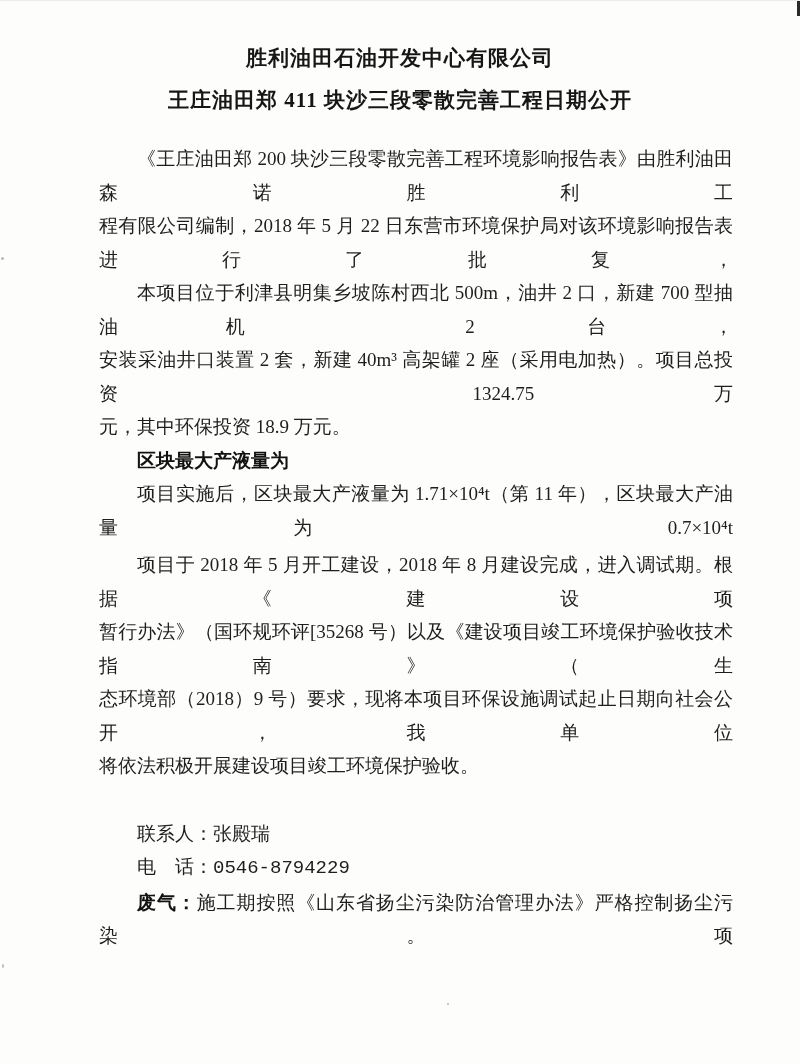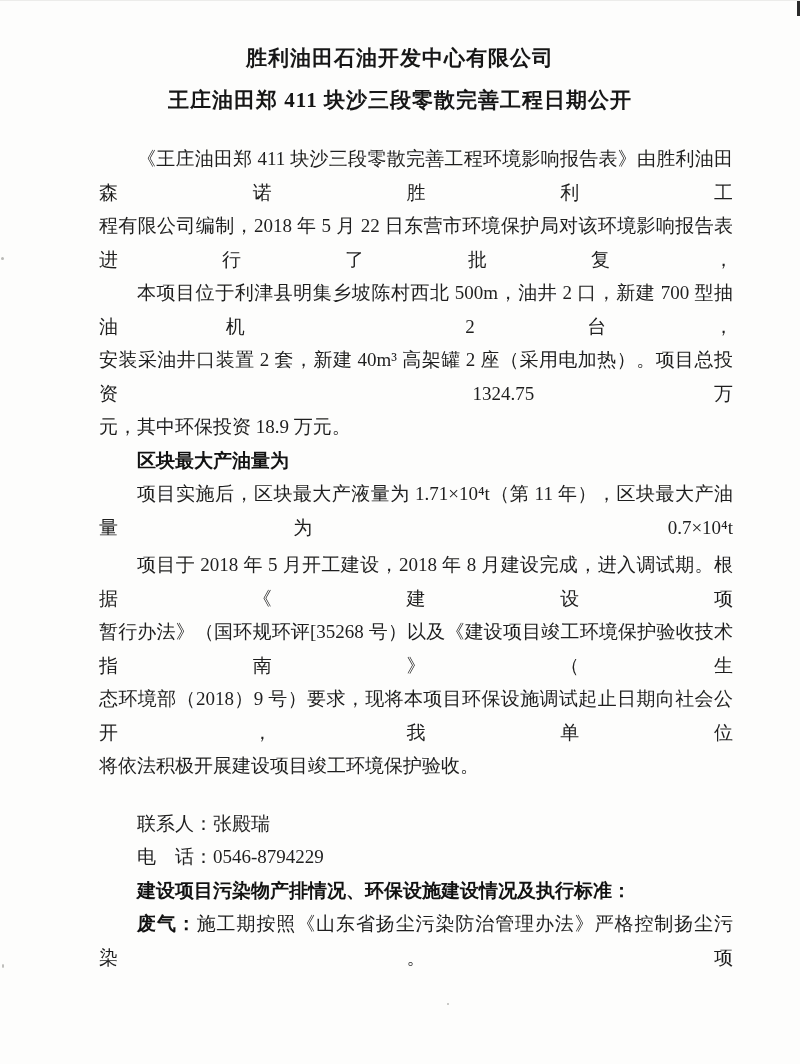--- a/index.html
+++ b/index.html
@@ -43,21 +43,21 @@
   }
   .tline.fill {
     white-space: normal;
     text-align: justify;
     text-align-last: justify;
   }
   .ind { text-indent: 38px; }
   .heading { font-weight: bold; color: #121212; }
   b.lead { font-weight: bold; color: #121212; }
   .gap-schedule { margin-top: 4px; }
-  .gap-contact { margin-top: 24px; }
+  .gap-contact { margin-top: 36px; font-family: Liberation Mono, monospace; }
   
   .mark-top-right {
     position: absolute;
     top: 0; right: 0;
     width: 3px; height: 15px;
     background: #2a2a2a;
   }
   .speck {
     position: absolute;
     background: #b9b9b6;
@@ -78,49 +78,48 @@
   <div class="speck speck-3"></div>
 
   <div class="titles">
     <div class="title-line">胜利油田石油开发中心有限公司</div>
     <div class="title-line">王庄油田郑 411 块沙三段零散完善工程日期公开</div>
   </div>
 
   <div class="content">
 
     <div>
-      <div class="tline fill ind">《王庄油田郑 411 块沙三段零散完善工程环境影响报告表》由胜利油田森诺胜利工</div>
+      <div class="tline fill ind">《王庄油田郑 200 块沙三段零散完善工程环境影响报告表》由胜利油田森诺胜利工</div>
       <div class="tline fill">程有限公司编制，2018 年 5 月 22 日东营市环境保护局对该环境影响报告表进行了批复，</div>
     </div>
 
     <div>
       <div class="tline fill ind">本项目位于利津县明集乡坡陈村西北 500m，油井 2 口，新建 700 型抽油机 2 台，</div>
       <div class="tline fill">安装采油井口装置 2 套，新建 40m³ 高架罐 2 座（采用电加热）。项目总投资 1324.75 万</div>
       <div class="tline">元，其中环保投资 18.9 万元。</div>
     </div>
 
-    <div class="tline heading ind">区块最大产油量为</div>
+    <div class="tline heading ind">区块最大产液量为</div>
 
     <div>
       <div class="tline fill ind">项目实施后，区块最大产液量为 1.71×10⁴t（第 11 年），区块最大产油量为 0.7×10⁴t</div>
     </div>
 
     <div class="gap-schedule">
       <div class="tline fill ind">项目于 2018 年 5 月开工建设，2018 年 8 月建设完成，进入调试期。根据《建设项</div>
       <div class="tline fill">暂行办法》（国环规环评[35268 号）以及《建设项目竣工环境保护验收技术指南》（生</div>
       <div class="tline fill">态环境部（2018）9 号）要求，现将本项目环保设施调试起止日期向社会公开，我单位</div>
       <div class="tline">将依法积极开展建设项目竣工环境保护验收。</div>
     </div>
 
     <div class="gap-contact">
       <div class="tline ind">联系人：张殿瑞</div>
       <div class="tline ind">电　话：0546-8794229</div>
     </div>
 
-    <div class="tline heading ind">建设项目污染物产排情况、环保设施建设情况及执行标准：</div>
 
     <div>
       <div class="tline fill ind"><b class="lead">废气：</b><span>施工期按照《山东省扬尘污染防治管理办法》严格控制扬尘污染。项</span></div>
 
     </div>
 
   </div>
 </div>
 
 </body></html>

